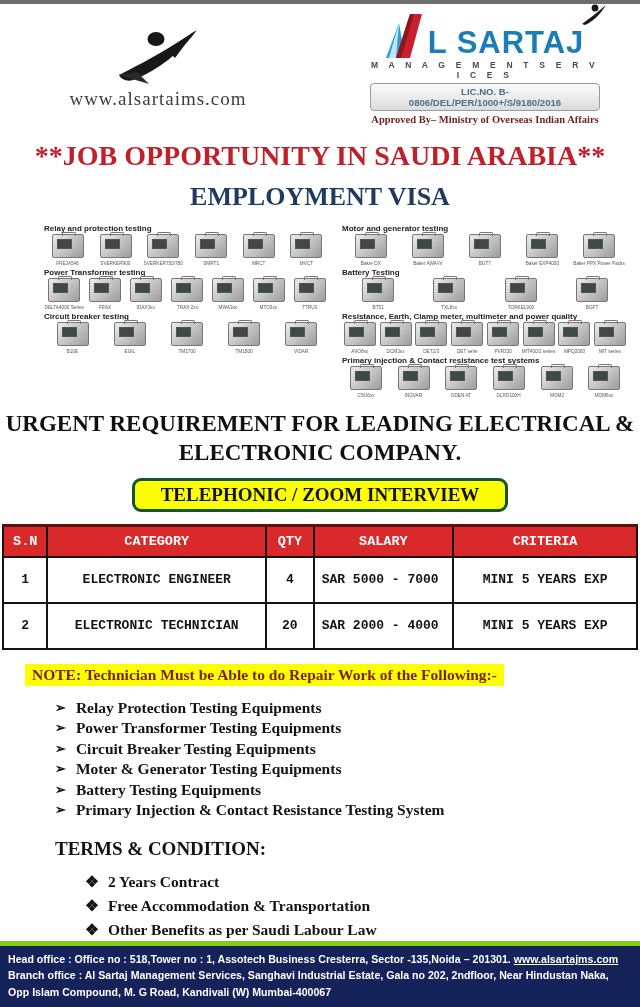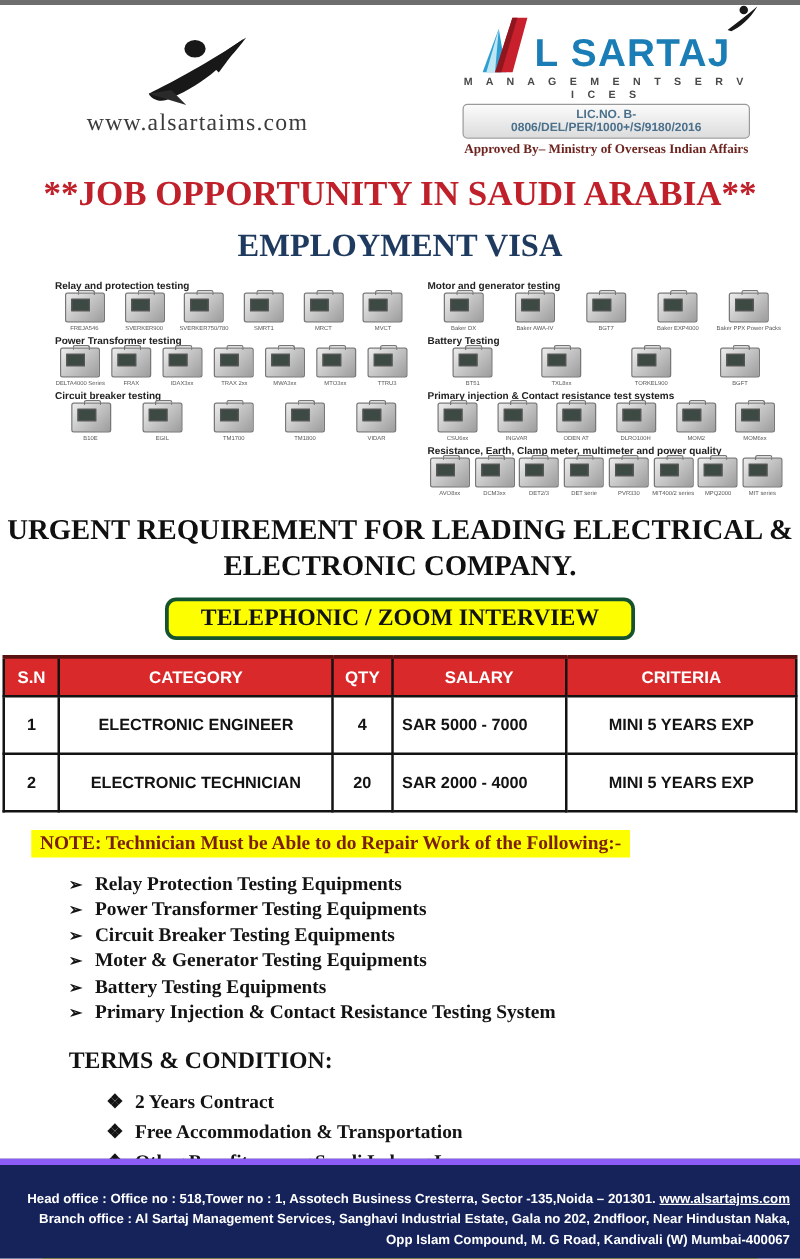--- a/index.html
+++ b/index.html
@@ -32,40 +32,40 @@
   .dev-box{width:30px;height:22px;background:linear-gradient(135deg,#ececec,#9d9d9d);border:1px solid #777;border-radius:2px;position:relative;}
   .dev-box::before{content:"";position:absolute;left:9px;top:-3px;width:12px;height:3px;border:1px solid #777;border-bottom:none;border-radius:2px 2px 0 0;}
   .dev-screen{position:absolute;left:4px;top:4px;width:13px;height:8px;background:#3d4a44;border:1px solid #555;}
   .dev-label{font-size:6px;transform:scale(.78);white-space:nowrap;color:#555;margin-top:2px;}
   
   .urgent{font-family:"Liberation Serif",serif;font-weight:bold;font-size:23px;color:#101010;text-align:center;line-height:1.25;}
   .badge-wrap{text-align:center;margin-top:10px;}
   .badge{display:inline-block;background:#fdff00;border:3px solid #14532d;border-radius:9px;
     font-family:"Liberation Serif",serif;font-weight:bold;font-size:19px;color:#131313;padding:3px 26px;}
   
-  table.jobs{border-collapse:collapse;width:636px;margin:12px 2px 0;table-layout:fixed;}
+  table.jobs{border-collapse:collapse;width:636px;margin:12px 2px 0;table-layout:fixed;font-family:Liberation Mono, monospace;}
   table.jobs th{background:#d9292b;color:#ffffff;font-weight:bold;font-size:13.5px;border:2px solid #131313;border-top:3px solid #5a1210;padding:7px 2px;}
   table.jobs td{background:#ffffff;color:#131313;font-weight:bold;font-size:13px;border:2px solid #131313;text-align:center;height:40px;padding:2px 4px;}
   table.jobs td.salary{text-align:left;padding-left:7px;}
   col.c-sn{width:7%;}col.c-cat{width:34.5%;}col.c-qty{width:7.5%;}col.c-sal{width:22%;}col.c-cri{width:29%;}
   
   .note{margin:14px 0 0 25px;width:fit-content;background:#fdff00;padding:2px 7px;
     font-family:"Liberation Serif",serif;font-weight:bold;font-size:15.5px;color:#7a1f05;}
   .repairs{margin:12px 0 0 55px;}
   .repairs .li{display:flex;gap:10px;font-family:"Liberation Serif",serif;font-weight:bold;font-size:15.5px;color:#131313;line-height:20.5px;}
   .repairs .marker{font-size:13px;line-height:20.5px;}
   .terms-title{margin:17px 0 0 55px;font-family:"Liberation Serif",serif;font-weight:bold;font-size:19px;color:#131313;}
   .terms{margin:10px 0 0 85px;}
   .terms .li{display:flex;gap:9px;font-family:"Liberation Serif",serif;font-weight:bold;font-size:15.5px;color:#131313;line-height:24px;}
   
   .contact{margin:12px auto 0;width:572px;background:#fdff00;text-align:center;padding:5px 0 6px;}
   .contact div{font-family:"Liberation Serif",serif;font-weight:bold;font-size:17.5px;color:#1b2a66;line-height:1.35;}
   
-  .footer{position:absolute;left:0;right:0;bottom:0;background:#15235a;border-top:5px solid #8b5cf6;
-    color:#ffffff;font-weight:bold;font-size:10.6px;text-align:right;padding:19px 8px 7px;line-height:1.55;}
+  .footer{position:absolute;left:0;right:0;bottom:0;background:#15235a;border-top:5px solid #84cc16;
+    color:#ffffff;font-weight:bold;font-size:10.6px;text-align:left;padding:5px 8px 7px;line-height:1.55;}
   .footer a{color:#ffffff;text-decoration:underline;}
 </style>
 </head>
 <body>
 
 <div class="topbar"></div>
 
 <div class="header">
   <div class="logo-left">
     <svg width="86" height="58" viewBox="0 0 86 58">
@@ -285,20 +285,73 @@
           </div>
           <div class="dev">
             <div class="dev-box">
               <div class="dev-screen"></div>
             </div>
             <div class="dev-label">BGFT</div>
           </div>
         </div>
       </div>
       <div class="eq-sec">
+        <div class="eq-title">Resistance, Earth, Clamp meter, multimeter and power quality</div>
+        <div class="eq-row">
+          <div class="dev">
+            <div class="dev-box">
+              <div class="dev-screen"></div>
+            </div>
+            <div class="dev-label">AVO8xx</div>
+          </div>
+          <div class="dev">
+            <div class="dev-box">
+              <div class="dev-screen"></div>
+            </div>
+            <div class="dev-label">DCM3xx</div>
+          </div>
+          <div class="dev">
+            <div class="dev-box">
+              <div class="dev-screen"></div>
+            </div>
+            <div class="dev-label">DET2/3</div>
+          </div>
+          <div class="dev">
+            <div class="dev-box">
+              <div class="dev-screen"></div>
+            </div>
+            <div class="dev-label">DET serie</div>
+          </div>
+          <div class="dev">
+            <div class="dev-box">
+              <div class="dev-screen"></div>
+            </div>
+            <div class="dev-label">PVR330</div>
+          </div>
+          <div class="dev">
+            <div class="dev-box">
+              <div class="dev-screen"></div>
+            </div>
+            <div class="dev-label">MIT400/2 series</div>
+          </div>
+          <div class="dev">
+            <div class="dev-box">
+              <div class="dev-screen"></div>
+            </div>
+            <div class="dev-label">MPQ2000</div>
+          </div>
+          <div class="dev">
+            <div class="dev-box">
+              <div class="dev-screen"></div>
+            </div>
+            <div class="dev-label">MIT series</div>
+          </div>
+        </div>
+      </div>
+      <div class="eq-sec">
         <div class="eq-title">Primary injection &amp; Contact resistance test systems</div>
         <div class="eq-row">
           <div class="dev">
             <div class="dev-box">
               <div class="dev-screen"></div>
             </div>
             <div class="dev-label">CSU6xx</div>
           </div>
           <div class="dev">
             <div class="dev-box">
@@ -322,73 +375,20 @@
             <div class="dev-box">
               <div class="dev-screen"></div>
             </div>
             <div class="dev-label">MOM2</div>
           </div>
           <div class="dev">
             <div class="dev-box">
               <div class="dev-screen"></div>
             </div>
             <div class="dev-label">MOM6xx</div>
-          </div>
-        </div>
-      </div>
-      <div class="eq-sec">
-        <div class="eq-title">Resistance, Earth, Clamp meter, multimeter and power quality</div>
-        <div class="eq-row">
-          <div class="dev">
-            <div class="dev-box">
-              <div class="dev-screen"></div>
-            </div>
-            <div class="dev-label">AVO8xx</div>
-          </div>
-          <div class="dev">
-            <div class="dev-box">
-              <div class="dev-screen"></div>
-            </div>
-            <div class="dev-label">DCM3xx</div>
-          </div>
-          <div class="dev">
-            <div class="dev-box">
-              <div class="dev-screen"></div>
-            </div>
-            <div class="dev-label">DET2/3</div>
-          </div>
-          <div class="dev">
-            <div class="dev-box">
-              <div class="dev-screen"></div>
-            </div>
-            <div class="dev-label">DET serie</div>
-          </div>
-          <div class="dev">
-            <div class="dev-box">
-              <div class="dev-screen"></div>
-            </div>
-            <div class="dev-label">PVR330</div>
-          </div>
-          <div class="dev">
-            <div class="dev-box">
-              <div class="dev-screen"></div>
-            </div>
-            <div class="dev-label">MIT400/2 series</div>
-          </div>
-          <div class="dev">
-            <div class="dev-box">
-              <div class="dev-screen"></div>
-            </div>
-            <div class="dev-label">MPQ2000</div>
-          </div>
-          <div class="dev">
-            <div class="dev-box">
-              <div class="dev-screen"></div>
-            </div>
-            <div class="dev-label">MIT series</div>
           </div>
         </div>
       </div>
     </div>
 </div>
 
 <div class="urgent">
   <div>URGENT REQUIREMENT FOR LEADING ELECTRICAL &amp;</div>
   <div>ELECTRONIC COMPANY.</div>
 </div>

